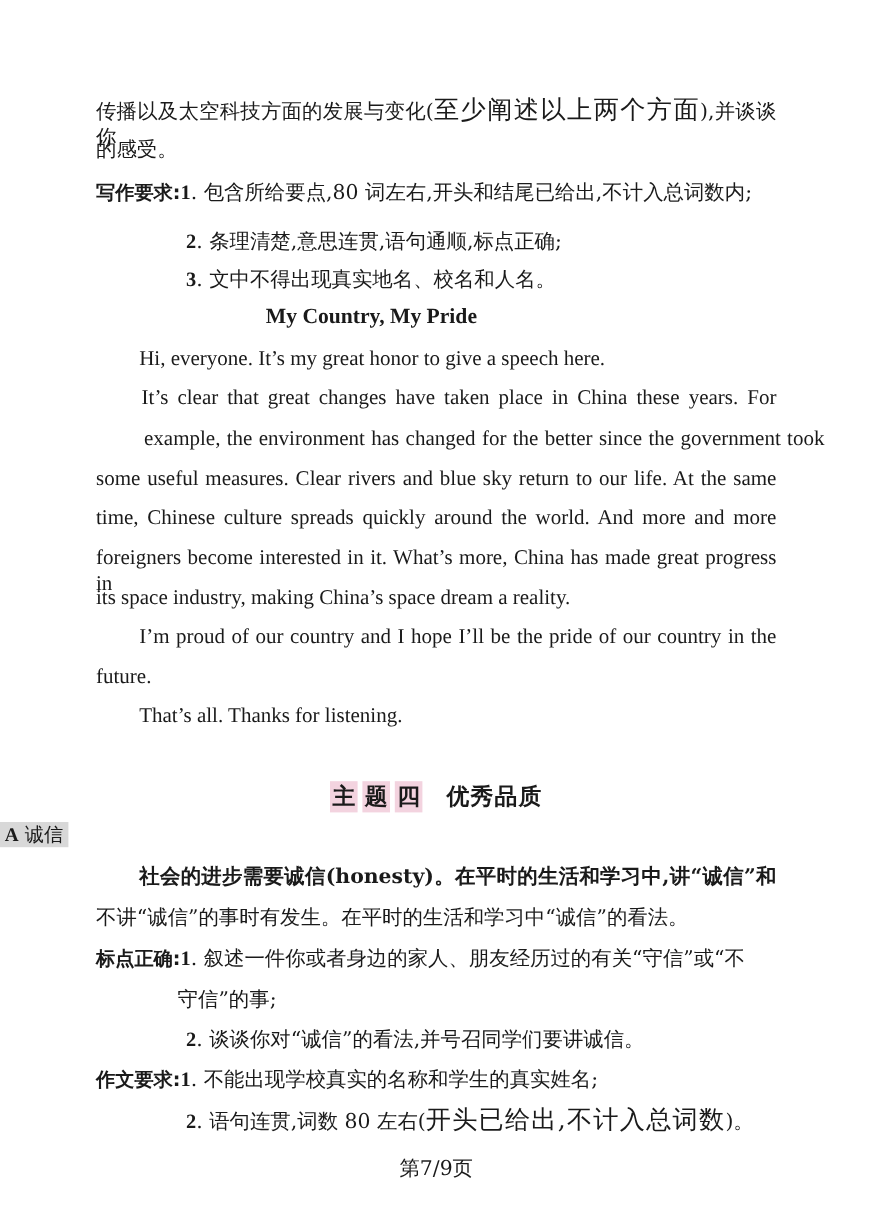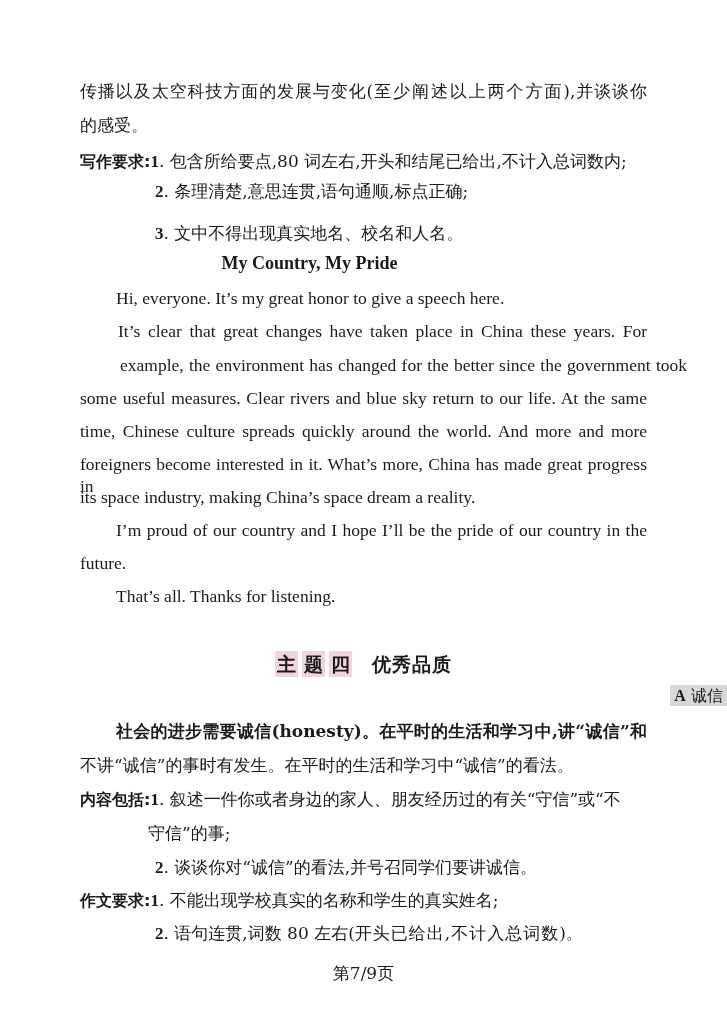--- a/index.html
+++ b/index.html
@@ -15,56 +15,56 @@
     .en {
       font-family: "Liberation Serif", "DejaVu Serif", serif;
       font-size: 17.5px;
     }
     .justify { text-align: justify; text-align-last: justify; white-space: normal; }
     .label {
       font-family: "DejaVu Sans", "Liberation Sans", sans-serif;
       font-weight: bold; font-size: 16px;
     }
     .num { font-weight: bold; font-family: "Liberation Serif", serif; }
-    .kai { font-size: 17px; letter-spacing: 1px; }
+    .kai { font-size: 21px; letter-spacing: 1px; }
     .title {
       position: absolute; left: 0; width: 619px; text-align: center;
       font-family: "Liberation Serif", serif; font-weight: bold; font-size: 18px;
     }
     .theme {
       position: absolute; left: 0; width: 727px; text-align: center;
       font-family: "DejaVu Sans", sans-serif; font-size: 19px; font-weight: bold;
     }
     .theme .box {
       display: inline-block; background: #f3d3df; padding: 1px 2px; margin-right: 4px;
       line-height: 24px;
     }
     .theme .name { margin-left: 16px; letter-spacing: 1px; }
     .sub {
-      position: absolute; left: 0; width: 727px; text-align: right; font-size: 16px;
+      position: absolute; left: 0; width: 727px; text-align: left; font-size: 16px;
     }
     .sub span { background: #d8d8d8; padding: 1px 4px; }
     .sub b { font-family: "Liberation Serif", serif; }
     .footer {
       position: absolute; left: 0; width: 727px; text-align: center;
       font-size: 17px; top: 962px;
     }
   </style>
 </head>
 <body>
 
 <div class="line justify" style="top:80px;">
   <span>传播以及太空科技方面的发展与变化(</span><span class="kai">至少阐述以上两个方面</span><span>),并谈谈你</span>
 </div>
 <div class="line" style="top:114px;">的感受。</div>
 
 <div class="line" style="top:150px;">
   <span class="label">写作要求:</span><span class="num">1</span><span>. 包含所给要点,80 词左右,开头和结尾已给出,不计入总词数内;</span>
 </div>
-<div class="line" style="top:180px; left:155px; width:492px;">
+<div class="line" style="top:191px; left:155px; width:492px;">
   <span class="num">2</span><span>. 条理清楚,意思连贯,语句通顺,标点正确;</span>
 </div>
 <div class="line" style="top:222px; left:155px; width:492px;">
   <span class="num">3</span><span>. 文中不得出现真实地名、校名和人名。</span>
 </div>
 
 <div class="title" style="top:253px;">My Country, My Pride</div>
 
 <div class="line en" style="top:287px; left:116px; width:531px;">Hi, everyone. It’s my great honor to give a speech here.</div>
 <div class="line en justify" style="top:320px; left:118px; width:529px;">It’s clear that great changes have taken place in China these years. For</div>
@@ -82,21 +82,21 @@
 </div>
 
 <div class="sub" style="top:686px;">
   <span><b>A</b> <span style="background:none;padding:0;">诚信</span></span>
 </div>
 
 <div class="line justify" style="top:720px; left:116px; width:531px;font-weight:bold;">社会的进步需要诚信(honesty)。在平时的生活和学习中,讲“诚信”和</div>
 <div class="line" style="top:754px;">不讲“诚信”的事时有发生。在平时的生活和学习中“诚信”的看法。</div>
 
 <div class="line" style="top:788px;">
-  <span class="label">内容包括:</span><span class="num">1</span><span>. 叙述一件你或者身边的家人、朋友经历过的有关“守信”或“不</span>
+  <span class="label">标点正确:</span><span class="num">1</span><span>. 叙述一件你或者身边的家人、朋友经历过的有关“守信”或“不</span>
 </div>
 <div class="line" style="top:822px; left:148px; width:499px;">守信”的事;</div>
 <div class="line" style="top:856px; left:155px; width:492px;">
   <span class="num">2</span><span>. 谈谈你对“诚信”的看法,并号召同学们要讲诚信。</span>
 </div>
 
 <div class="line" style="top:889px;">
   <span class="label">作文要求:</span><span class="num">1</span><span>. 不能出现学校真实的名称和学生的真实姓名;</span>
 </div>
 <div class="line" style="top:922px; left:155px; width:492px;">

